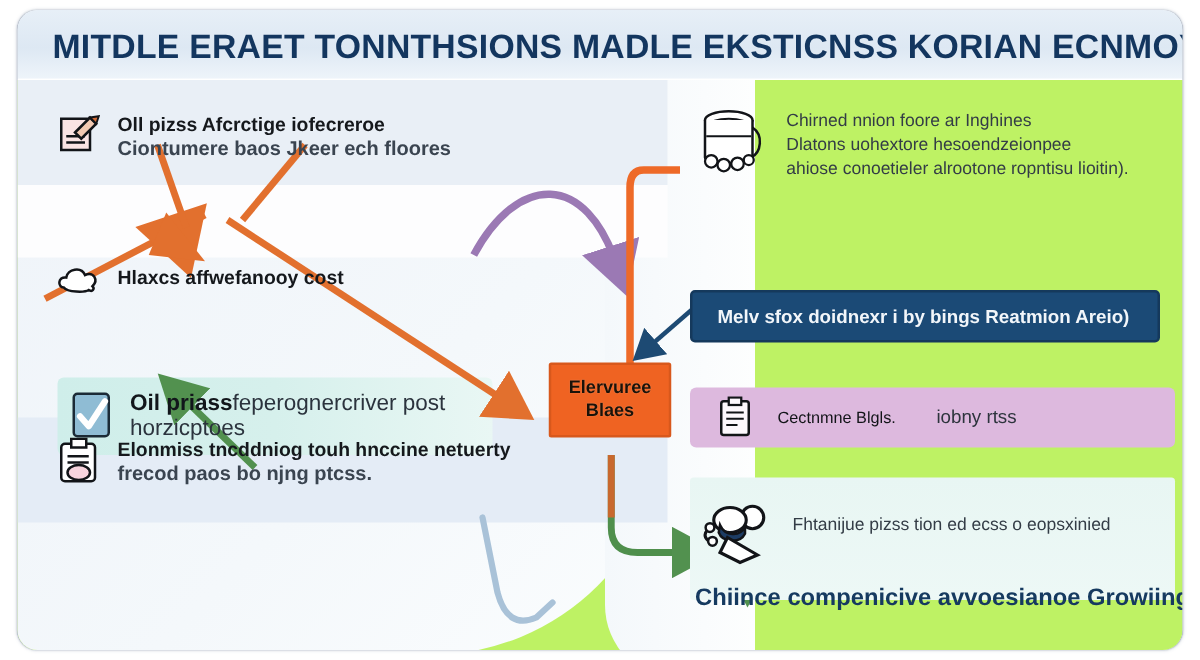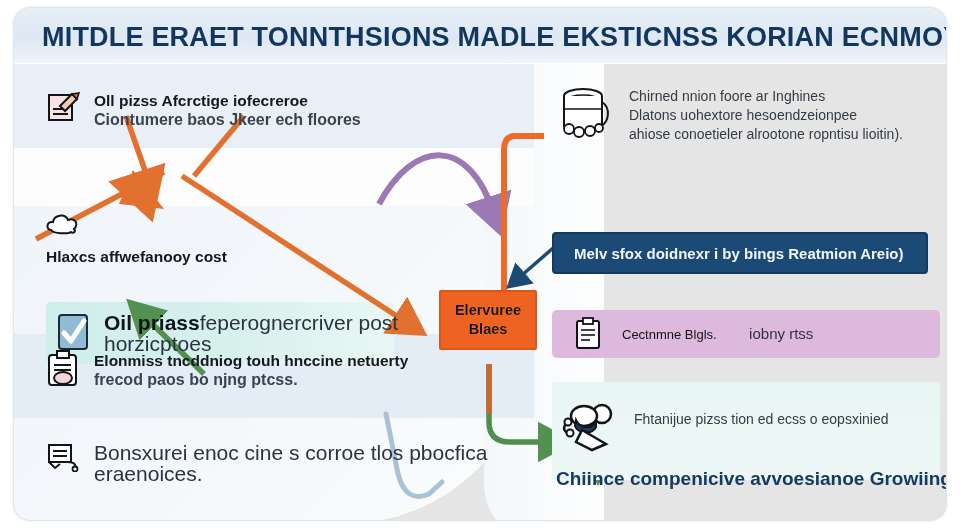--- a/index.html
+++ b/index.html
@@ -46,21 +46,21 @@
     white-space: nowrap;
     font-family: "Liberation Sans", sans-serif;
   }
 
   
   #canvas {
     position: absolute;
     left: 0; top: 56px;
     width: 932px;
     height: 456px;
-    background: #e5e5e5;
+    background: #bef264;
     overflow: hidden;
   }
 
   
   .blob {
     position: absolute;
     background: linear-gradient(135deg, #eef3f9 0%, #f4f8fb 60%, #fbfdfe 100%);
     border-radius: 0 190px 190px 0;
     left: -40px; top: -10px;
     width: 560px; height: 470px;
@@ -104,21 +104,21 @@
     white-space: nowrap;
   }
   .t-sub {
     font-size: 16px;
     color: #3a4450;
     line-height: 19px;
     white-space: nowrap;
     font-weight: bold;
   }
   .t-mix {
-    font-size: 21px;
+    font-size: 18px;
     color: #2b333d;
     line-height: 19px;
   }
   .t-mix b { color: #12161b; }
 
   
   #mint-box {
     position: absolute;
     left: 32px; top: 238px;
     width: 348px; height: 62px;
@@ -291,21 +291,21 @@
           <path d="M14,16 L26,4 L31,9 L19,21 Z" fill="#f2c9b2" stroke="#121418" stroke-width="2"></path>
           <path d="M26,4 L31,9 L33,3 Z" fill="#d06a36" stroke="#121418" stroke-width="1.5"></path>
         </svg>
       </span>
       <span class="txt">
         <span class="t-bold">Oll pizss Afcrctige iofecreroe</span><br>
         <span class="t-sub">Ciontumere baos Jkeer ech floores</span>
       </span>
     </div>
 
-    <div class="row" style="left:32px; top:148px;flex-direction:column;">
+    <div class="row" style="left:32px; top:148px;">
       <span class="ico">
         <svg width="34" height="24" viewBox="0 0 34 24">
           <path d="M5,18 C0,18 0,9 7,10 C8,3 19,1 22,8 C29,5 33,12 28,17
                    C30,19 28,22 25,20 C22,22 8,22 5,18 Z" fill="#ffffff" stroke="#121418" stroke-width="2"></path>
         </svg>
       </span>
       <span class="txt">
         <span class="t-bold">Hlaxcs affwefanooy cost</span>
       </span>
     </div>
@@ -332,36 +332,20 @@
           <line x1="8" y1="20" x2="25" y2="20" stroke="#121418" stroke-width="2"></line>
           <ellipse cx="17" cy="28" rx="9" ry="6" fill="#f7d3dd" stroke="#121418" stroke-width="2"></ellipse>
         </svg>
       </span>
       <span class="txt">
         <span class="t-bold">Elonmiss tncddniog touh hnccine netuerty</span><br>
         <span class="t-sub">frecod paos bo njng ptcss.</span>
       </span>
     </div>
 
-    <div class="row" style="left:32px; top:378px;">
-      <span class="ico">
-        <svg width="34" height="30" viewBox="0 0 34 30">
-          <path d="M3,3 L25,3 L25,20 L3,20 Z" fill="#ffffff" stroke="#121418" stroke-width="2"></path>
-          <line x1="7" y1="9" x2="21" y2="9" stroke="#121418" stroke-width="1.8"></line>
-          <line x1="7" y1="14" x2="21" y2="14" stroke="#121418" stroke-width="1.8"></line>
-          <path d="M22,20 C29,20 31,24 28,27" stroke="#121418" stroke-width="2" fill="none"></path>
-          <circle cx="29" cy="27" r="2.5" fill="#ffffff" stroke="#121418" stroke-width="1.8"></circle>
-          <path d="M3,20 L9,26 L14,22" stroke="#121418" stroke-width="2" fill="none"></path>
-        </svg>
-      </span>
-      <span class="txt">
-        <span class="t-mix">Bonsxurei enoc cine s corroe tlos pbocfica</span><br>
-        <span class="t-mix">eraenoices.</span>
-      </span>
-    </div>
 
     <div id="orange-node">
       <span>Elervuree</span>
       <span>Blaes</span>
     </div>
 
     <div class="row" style="left:545px; top:22px;">
       <span class="ico" style="width:52px;height:60px;margin-right:18px;">
         <svg width="52" height="60" viewBox="0 0 52 60">
           <ellipse cx="24" cy="10" rx="19" ry="7" fill="#ffffff" stroke="#121418" stroke-width="2"></ellipse>

